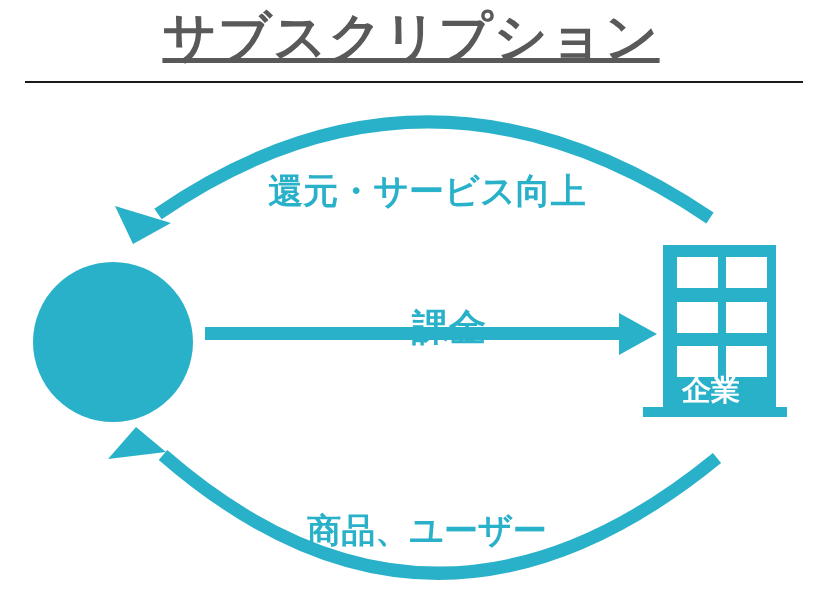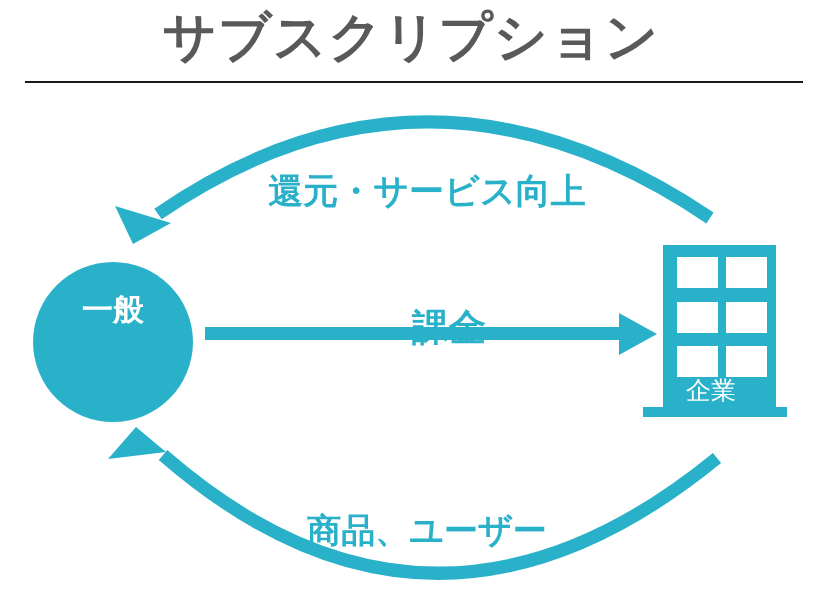--- a/index.html
+++ b/index.html
@@ -18,20 +18,21 @@
     font-family:"Liberation Sans","DejaVu Sans",sans-serif;
   }
   .page-title{
     position:absolute;top:4px;left:0;width:822px;
     text-align:center;
     font-size:53px;line-height:1.25;
     font-weight:900;
     color:var(--title-text);
     letter-spacing:1px;
     margin:0;
+    text-decoration:underline;
   }
   .title-rule{
     position:absolute;top:81px;left:25px;width:778px;height:2px;
     background:var(--rule);
   }
   svg.diagram{position:absolute;top:0;left:0;}
   .accent-fill{fill:var(--accent);}
   .accent-stroke{stroke:var(--accent);fill:none;}
   .white-fill{fill:#ffffff;}
   .flow-label{
@@ -49,22 +50,22 @@
     position:absolute;top:292px;left:13px;width:200px;
     text-align:center;
     color:var(--label-on-accent);
     font-weight:800;
     font-size:31px;line-height:36px;
   }
   .company-label{
     position:absolute;top:377px;left:663px;width:96px;
     text-align:center;
     color:var(--label-on-accent);
-    font-weight:400;
-    font-size:25px;line-height:26px;
+    font-weight:700;
+    font-size:29px;line-height:26px;
   }
 </style>
 </head>
 <body>
 
 <div class="stage">
 
   <h1 class="page-title">サブスクリプション</h1>
   <div class="title-rule"></div>
 
@@ -91,17 +92,16 @@
       <rect class="white-fill" x="677" y="346" width="41" height="31"></rect>
       <rect class="white-fill" x="726" y="346" width="41" height="31"></rect>
     </g>
   </svg>
 
   <div class="flow-label top">還元・サービス向上</div>
   <div class="flow-label mid">課金</div>
   <div class="flow-label bottom">商品、ユーザー</div>
 
   <div class="user-label">
-    <div>一般</div>
   </div>
   <div class="company-label">企業</div>
 
 </div>
 
 </body></html>

